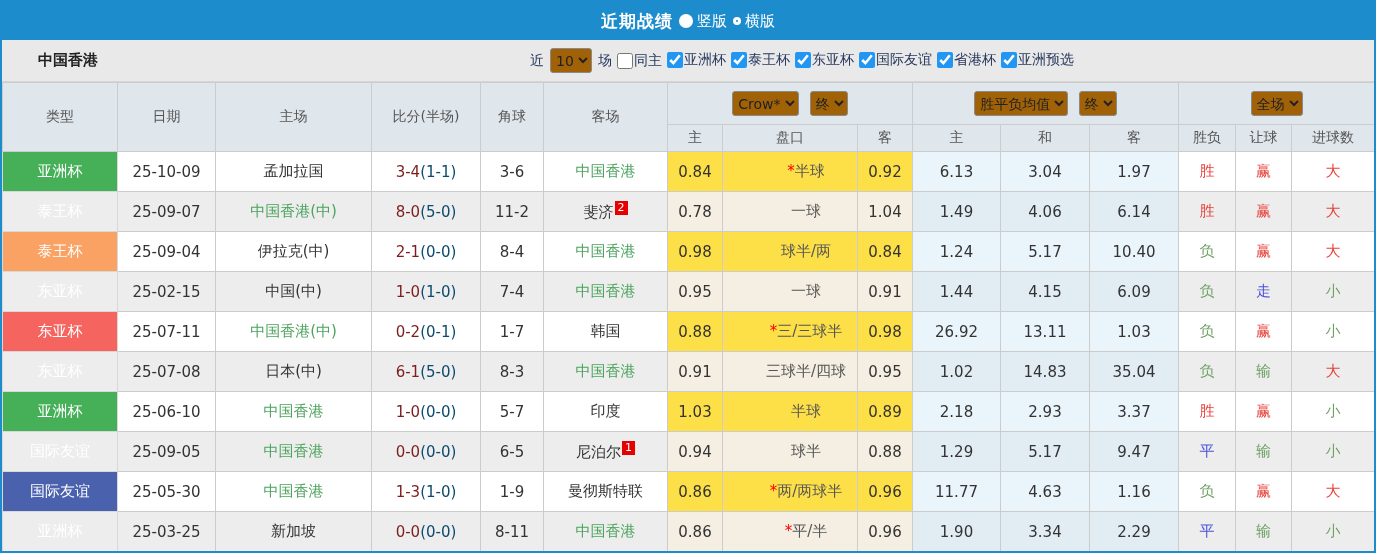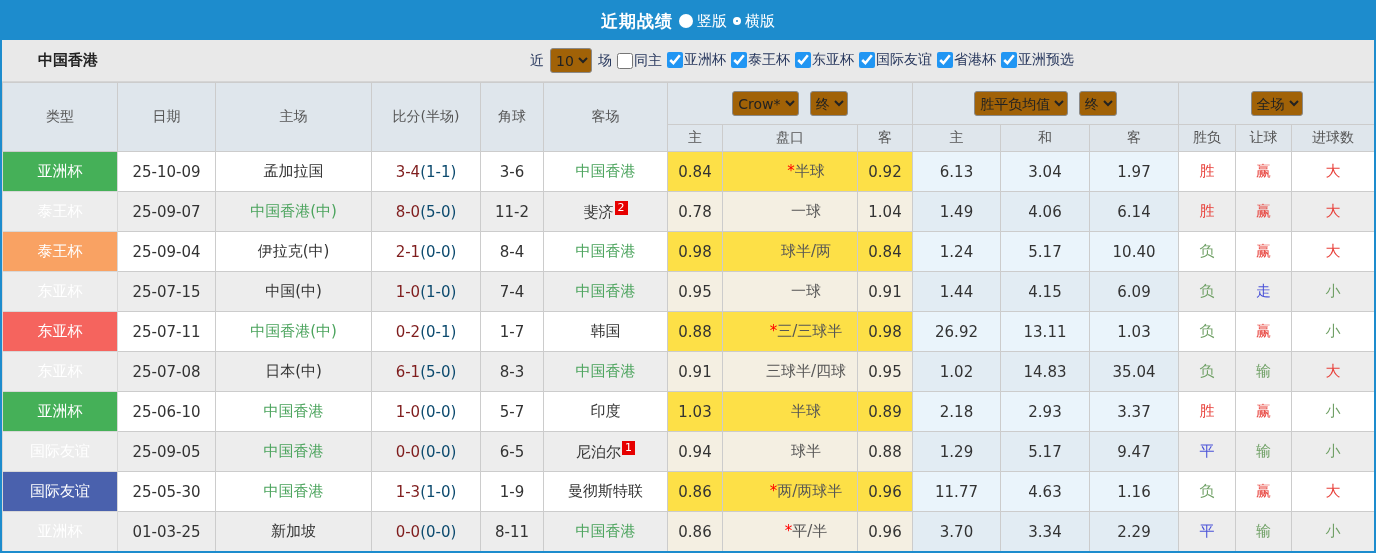--- a/index.html
+++ b/index.html
@@ -239,21 +239,21 @@
     <td class="c-odds">0.84</td>
     <td class="c-avg">1.24</td>
     <td class="c-avg">5.17</td>
     <td class="c-avg">10.40</td>
     <td class="c-res" data-cat="loss">负</td>
     <td class="c-res" data-cat="win">赢</td>
     <td class="c-res" data-cat="over">大</td>
   </tr>
         <tr>
     <td class="c-type" data-cat="east">东亚杯</td>
-    <td class="c-date">25-07-15</td>
+    <td class="c-date">25-02-15</td>
     <td class="c-team" data-cat="opp">中国(中)</td>
     <td class="c-score"><span class="ft">1-0</span><span class="ht">(1-0)</span></td>
     <td class="c-corner">7-4</td>
     <td class="c-team" data-cat="self"><span>中国香港</span></td>
     <td class="c-odds">0.95</td>
     <td class="c-odds c-line"><span class="star"></span><span>一球</span></td>
     <td class="c-odds">0.91</td>
     <td class="c-avg">1.44</td>
     <td class="c-avg">4.15</td>
     <td class="c-avg">6.09</td>
@@ -341,29 +341,29 @@
     <td class="c-odds">0.96</td>
     <td class="c-avg">11.77</td>
     <td class="c-avg">4.63</td>
     <td class="c-avg">1.16</td>
     <td class="c-res" data-cat="loss">负</td>
     <td class="c-res" data-cat="win">赢</td>
     <td class="c-res" data-cat="over">大</td>
   </tr>
         <tr>
     <td class="c-type" data-cat="asia">亚洲杯</td>
-    <td class="c-date">01-03-25</td>
+    <td class="c-date">25-03-25</td>
     <td class="c-team" data-cat="opp">新加坡</td>
     <td class="c-score"><span class="ft">0-0</span><span class="ht">(0-0)</span></td>
     <td class="c-corner">8-11</td>
     <td class="c-team" data-cat="self"><span>中国香港</span></td>
     <td class="c-odds">0.86</td>
     <td class="c-odds c-line"><span class="star">*</span><span>平/半</span></td>
     <td class="c-odds">0.96</td>
-    <td class="c-avg">3.70</td>
+    <td class="c-avg">1.90</td>
     <td class="c-avg">3.34</td>
     <td class="c-avg">2.29</td>
     <td class="c-res" data-cat="draw">平</td>
     <td class="c-res" data-cat="lose">输</td>
     <td class="c-res" data-cat="under">小</td>
   </tr>
       </tbody>
   </table>
 </div>
 

